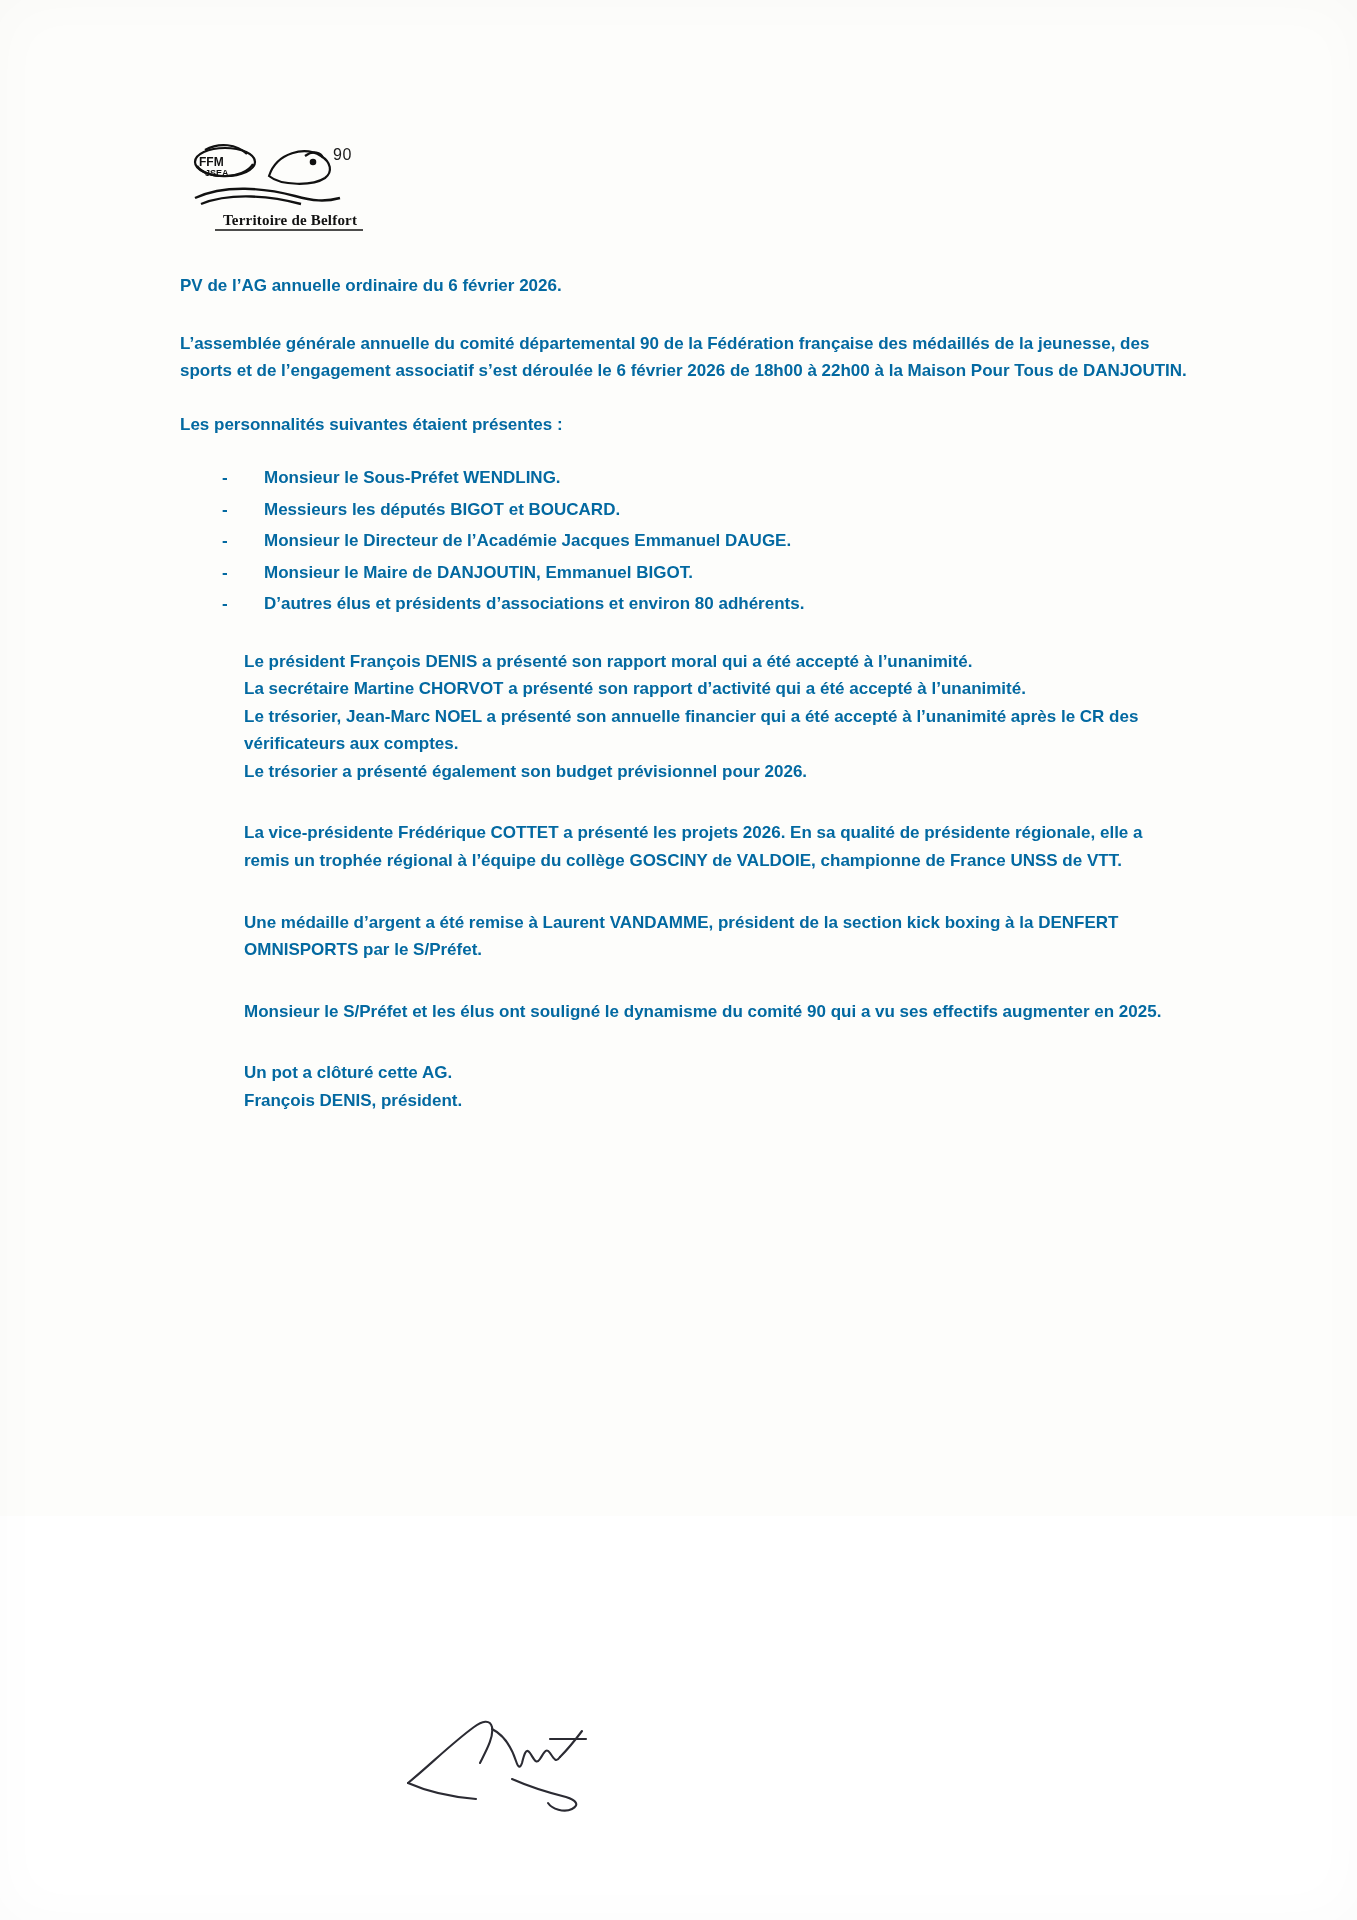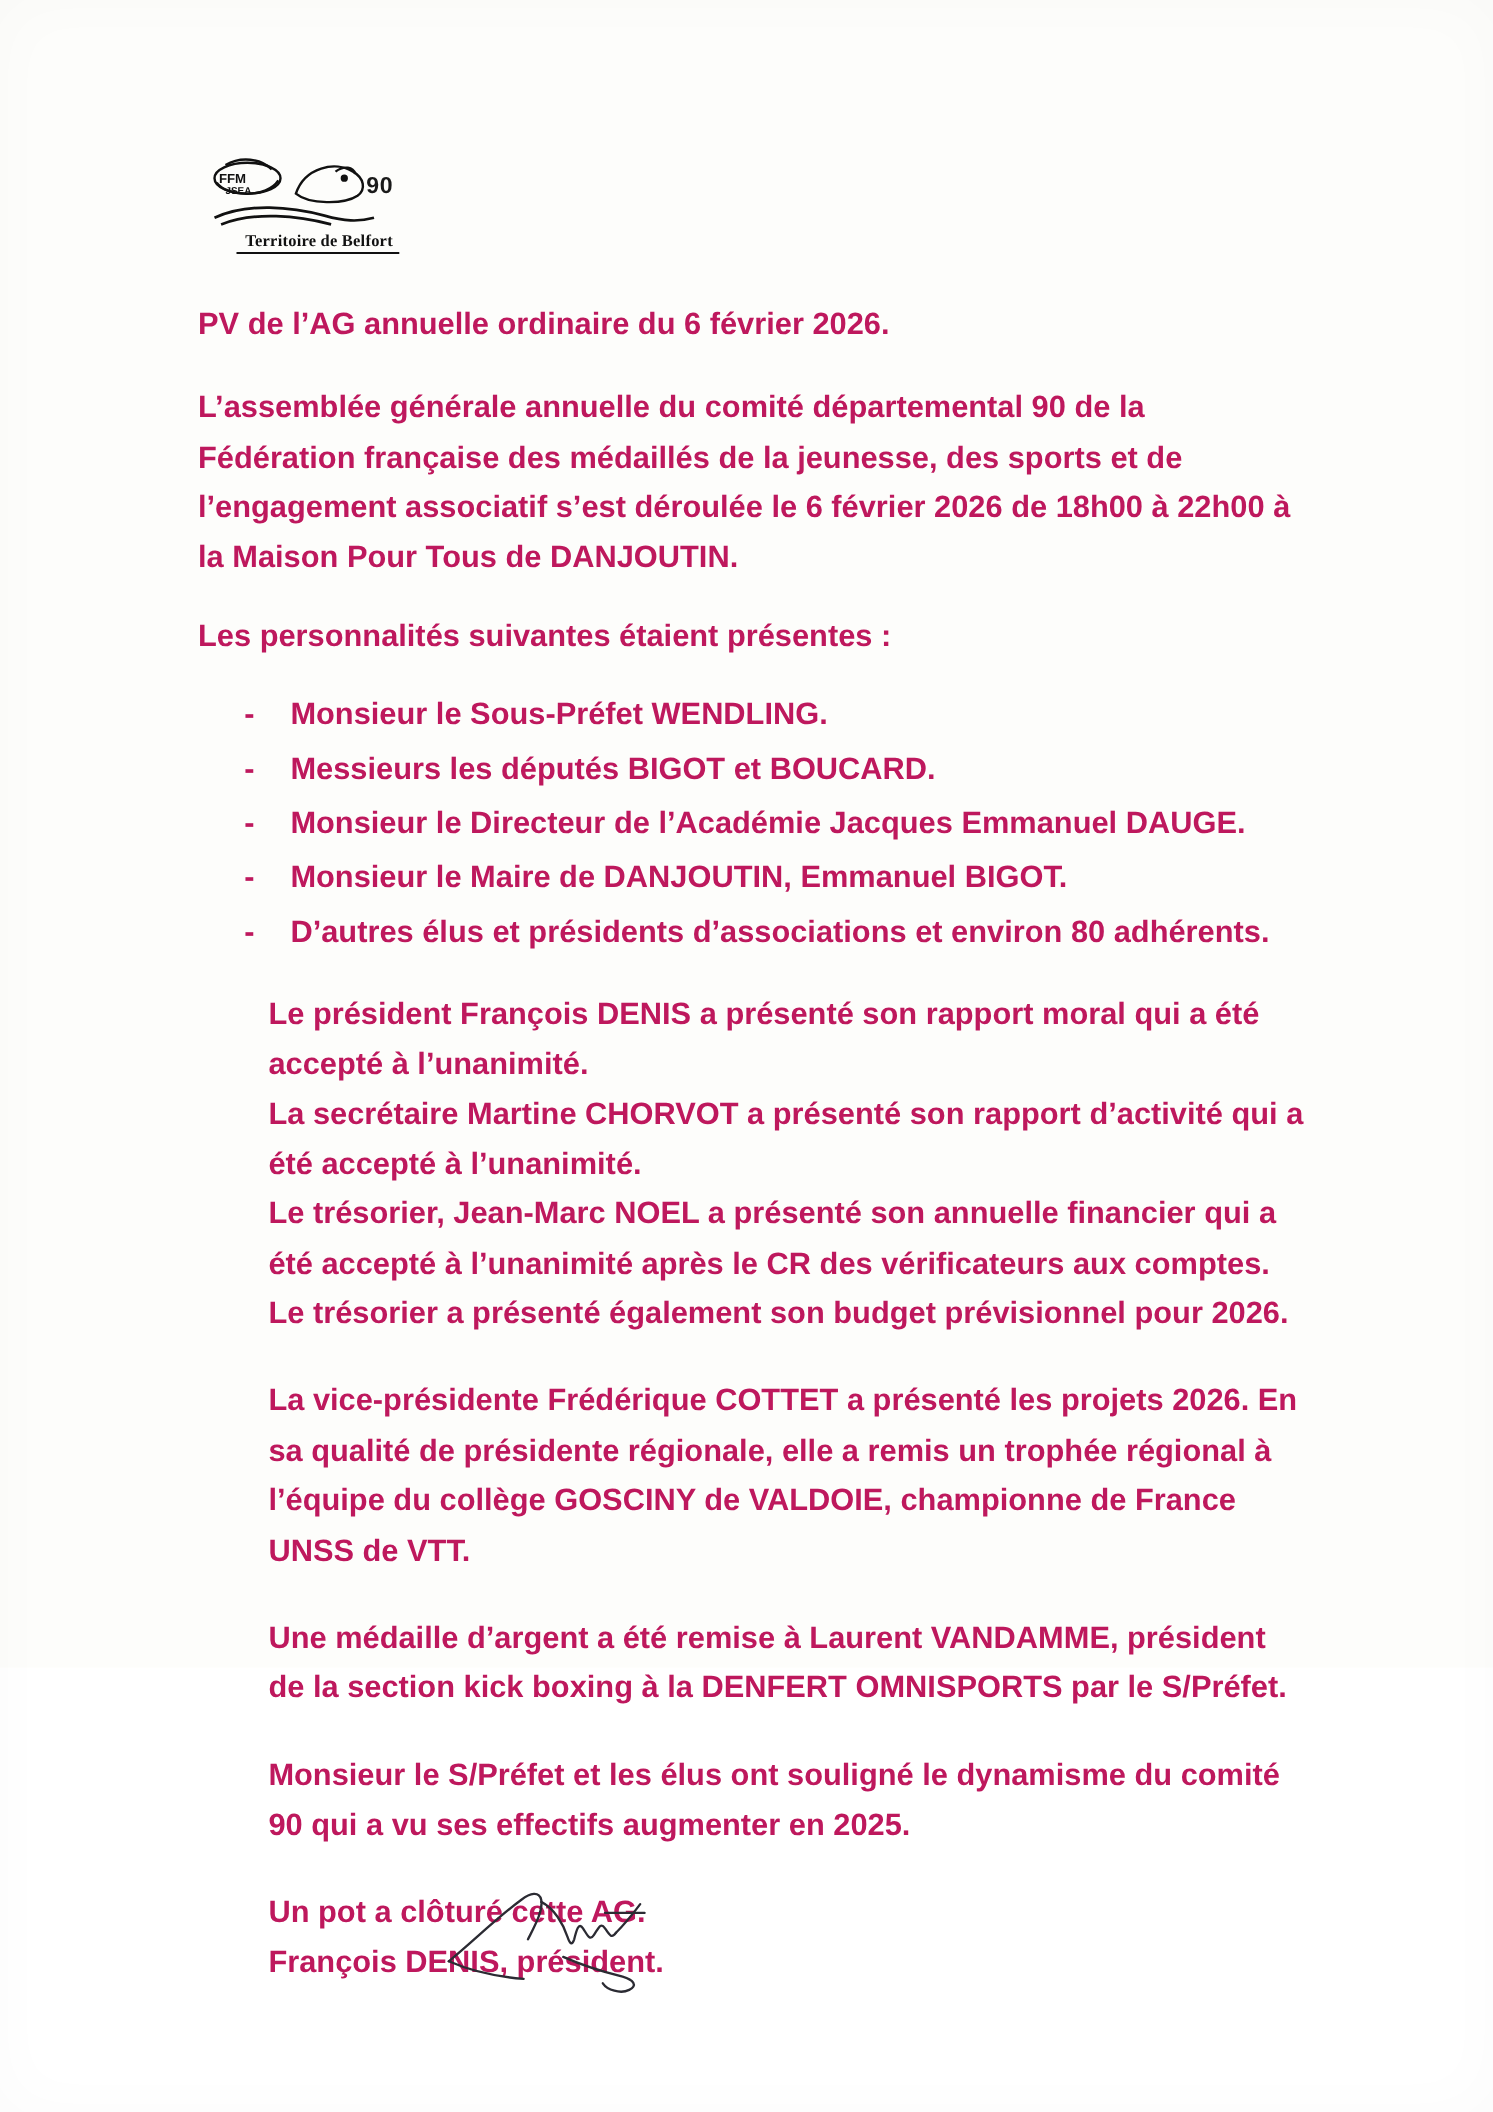--- a/index.html
+++ b/index.html
@@ -30,48 +30,48 @@
     top: 140px;
     width: 220px;
     height: 95px;
   }
   .logo-svg {
     display: block;
   }
   .logo-number {
     position: absolute;
     left: 148px;
-    top: 17px;
+    top: 6px;
     font-family: "Liberation Sans", sans-serif;
-    font-weight: bold;
-    font-size: 21px;
+    font-weight: normal;
+    font-size: 16px;
     color: #1a1a1a;
     letter-spacing: 0.5px;
   }
   .logo-caption {
     position: absolute;
     left: 38px;
     top: 72px;
     font-family: "Liberation Serif", serif;
     font-weight: bold;
     font-size: 15px;
     color: #111;
     letter-spacing: 0.2px;
   }
 
   
   .doc-body {
     position: absolute;
     left: 180px;
     top: 272px;
     width: 1010px;
-    font-size: 28px;
+    font-size: 17px;
     line-height: 1.62;
     font-weight: bold;
-    color: #be185d;
+    color: #0369a1;
   }
 
   .para {
     margin: 0 0 26px 0;
   }
 
   .p-title {
     margin-bottom: 30px;
   }
 

